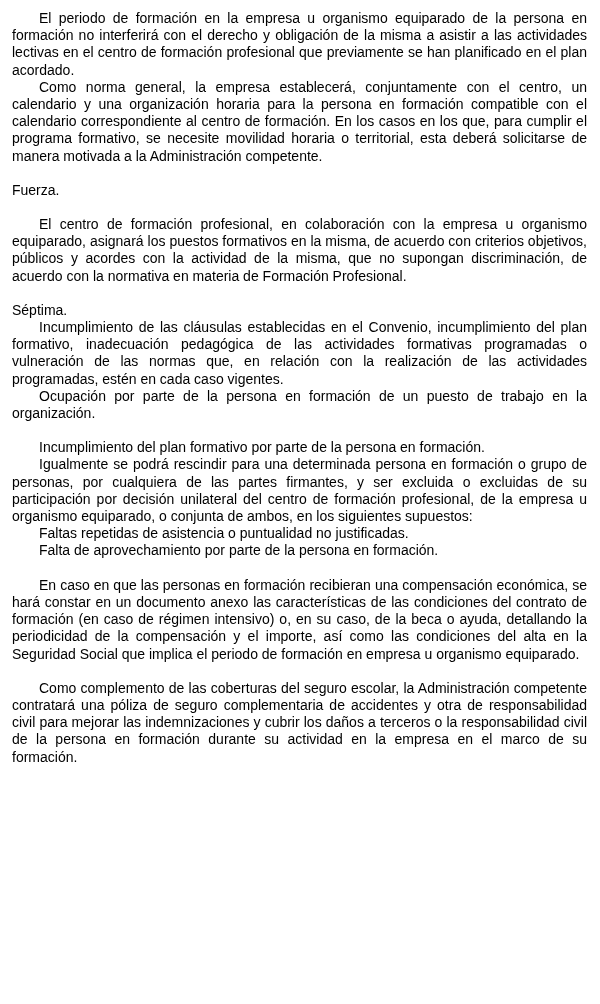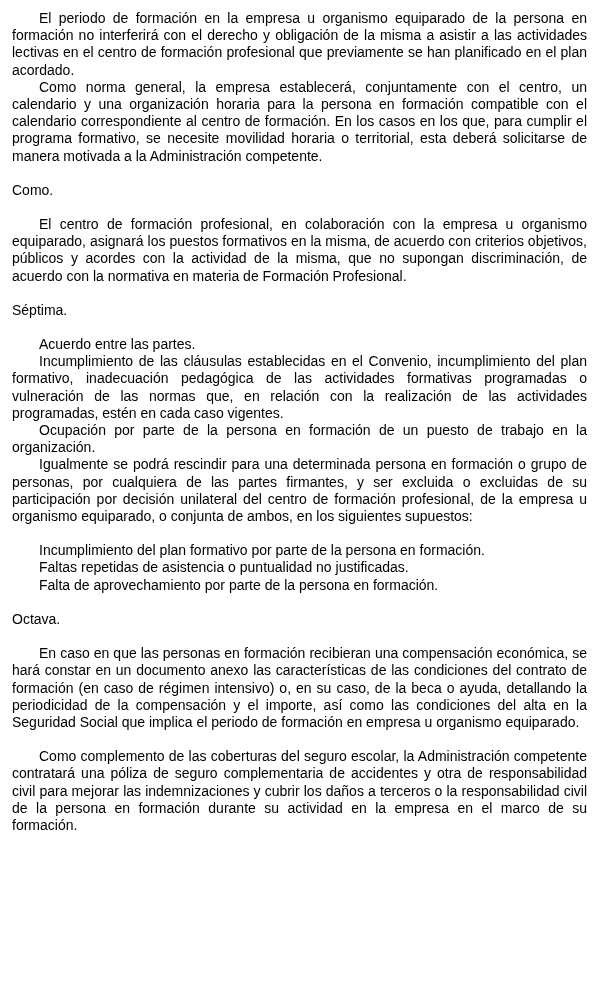--- a/index.html
+++ b/index.html
@@ -36,26 +36,24 @@
   .gap {
     margin-top: 17px;
   }
 </style>
 </head>
 <body>
 
 <div class="doc">
   <p class="para">El periodo de formación en la empresa u organismo equiparado de la persona en formación no interferirá con el derecho y obligación de la misma a asistir a las actividades lectivas en el centro de formación profesional que previamente se han planificado en el plan acordado.</p>
   <p class="para">Como norma general, la empresa establecerá, conjuntamente con el centro, un calendario y una organización horaria para la persona en formación compatible con el calendario correspondiente al centro de formación. En los casos en los que, para cumplir el programa formativo, se necesite movilidad horaria o territorial, esta deberá solicitarse de manera motivada a la Administración competente.</p>
-  <p class="heading gap">Como.</p>
+  <p class="heading gap">Fuerza.</p>
   <p class="para gap">El centro de formación profesional, en colaboración con la empresa u organismo equiparado, asignará los puestos formativos en la misma, de acuerdo con criterios objetivos, públicos y acordes con la actividad de la misma, que no supongan discriminación, de acuerdo con la normativa en materia de Formación Profesional.</p>
   <p class="heading gap">Séptima.</p>
-  <p class="para gap">Acuerdo entre las partes.</p>
   <p class="para">Incumplimiento de las cláusulas establecidas en el Convenio, incumplimiento del plan formativo, inadecuación pedagógica de las actividades formativas programadas o vulneración de las normas que, en relación con la realización de las actividades programadas, estén en cada caso vigentes.</p>
   <p class="para">Ocupación por parte de la persona en formación de un puesto de trabajo en la organización.</p>
+  <p class="para gap">Incumplimiento del plan formativo por parte de la persona en formación.</p>
   <p class="para">Igualmente se podrá rescindir para una determinada persona en formación o grupo de personas, por cualquiera de las partes firmantes, y ser excluida o excluidas de su participación por decisión unilateral del centro de formación profesional, de la empresa u organismo equiparado, o conjunta de ambos, en los siguientes supuestos:</p>
-  <p class="para gap">Incumplimiento del plan formativo por parte de la persona en formación.</p>
   <p class="para">Faltas repetidas de asistencia o puntualidad no justificadas.</p>
   <p class="para">Falta de aprovechamiento por parte de la persona en formación.</p>
-  <p class="heading gap">Octava.</p>
   <p class="para gap">En caso en que las personas en formación recibieran una compensación económica, se hará constar en un documento anexo las características de las condiciones del contrato de formación (en caso de régimen intensivo) o, en su caso, de la beca o ayuda, detallando la periodicidad de la compensación y el importe, así como las condiciones del alta en la Seguridad Social que implica el periodo de formación en empresa u organismo equiparado.</p>
   <p class="para gap">Como complemento de las coberturas del seguro escolar, la Administración competente contratará una póliza de seguro complementaria de accidentes y otra de responsabilidad civil para mejorar las indemnizaciones y cubrir los daños a terceros o la responsabilidad civil de la persona en formación durante su actividad en la empresa en el marco de su formación.</p>
 </div>
 
 </body></html>

